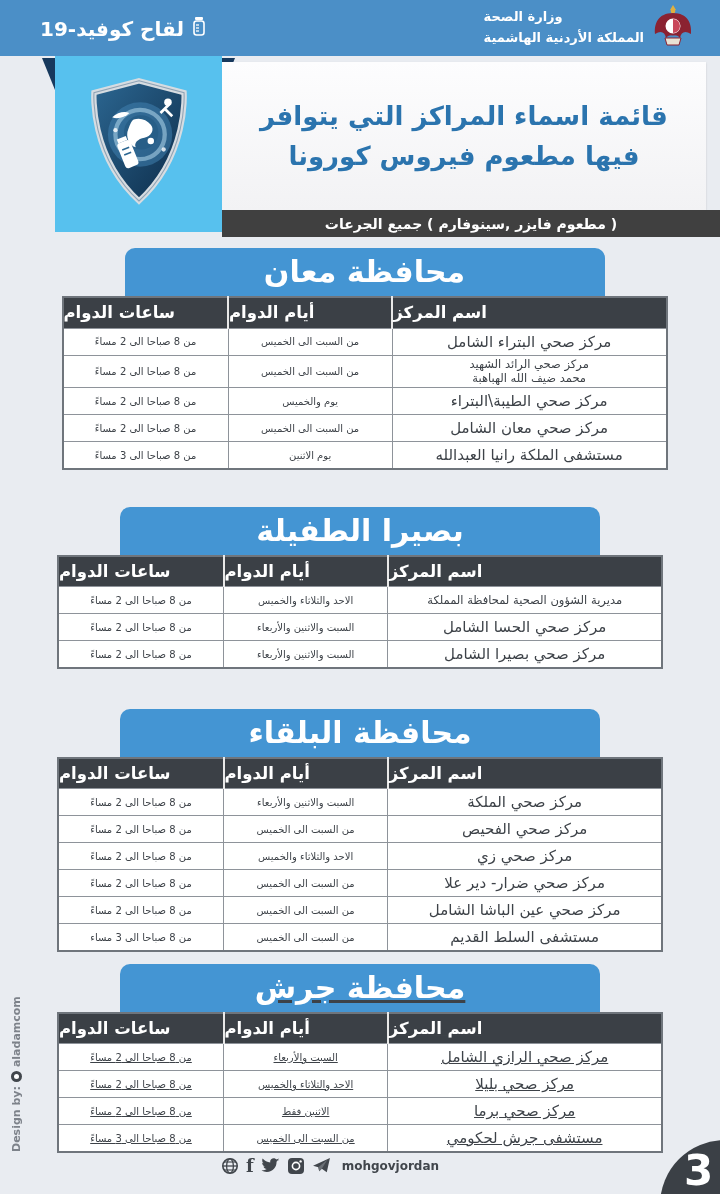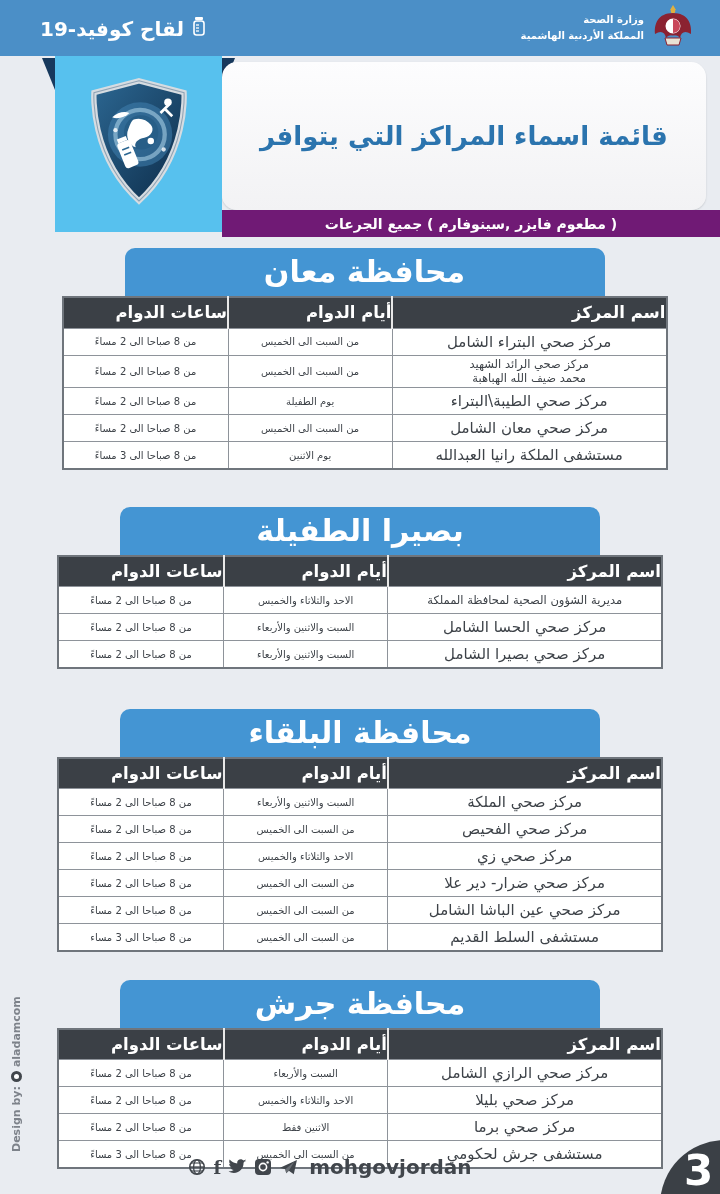--- a/index.html
+++ b/index.html
@@ -30,80 +30,80 @@
     font-size:20px;
     font-weight:bold;
   }
   .ministry {
     display:flex;
     align-items:center;
     gap:8px;
   }
   .ministry-text {
     direction:rtl;
-    text-align:right;
+    text-align:left;
     color:#ffffff;
-    font-size:10px;
+    font-size:13px;
     font-weight:bold;
     line-height:1.6;
   }
 
   
   .banner { position:relative; height:176px; }
   .ribbon {
     position:absolute; top:2px; width:0; height:0; z-index:0;
   }
   .ribbon.left  { left:42px;  border-right:13px solid #17395d; border-bottom:32px solid transparent; }
   .ribbon.right { left:222px; border-left:13px solid #17395d;  border-bottom:32px solid transparent; }
   .logo-square {
     position:absolute; left:55px; top:0; width:167px; height:176px;
     background:#57c1ee; z-index:2;
     display:flex; align-items:center; justify-content:center;
   }
   .title-card {
     position:absolute; left:222px; top:6px; right:14px; height:148px;
     background:linear-gradient(180deg,#fdfdfe 0%,#f2f2f4 100%);
-    border-radius:15px;
+    border-radius:0;
     box-shadow:0 1px 2px rgba(0,0,0,0.15);
     z-index:1;
     display:flex; flex-direction:column; align-items:center; justify-content:center;
   }
   .title-text {
     direction:rtl; text-align:center;
     color:#2b74ae; font-size:26px; font-weight:bold; line-height:1.55;
   }
   .subtitle-bar {
     position:absolute; left:222px; top:154px; right:0; height:27px;
-    background:#701a75; z-index:1;
+    background:#404040; z-index:1;
     display:flex; align-items:center; justify-content:center;
   }
   .subtitle-text { direction:rtl; color:#ffffff; font-size:14px; font-weight:bold; }
 
   
   .sections { position:relative; z-index:1; }
   .gov-section:nth-of-type(1){ margin-top:16px;padding-left:9px; }
   .gov-section:nth-of-type(2){ margin-top:37px; }
   .gov-section:nth-of-type(3){ margin-top:40px; }
-  .gov-section:nth-of-type(4){ margin-top:28px; }
+  .gov-section:nth-of-type(4){ margin-top:12px;text-decoration:underline; }
   .gov-tab {
     width:480px; height:48px; margin:0 auto;
     background:#4495d3; border-radius:10px 10px 0 0;
     color:#ffffff; font-size:30px; font-weight:bold;
     line-height:48px; text-align:center; direction:rtl;
   }
   .gov-table {
     width:606px; margin:0 auto;
     border-collapse:collapse;
     background:#ffffff;
     border:2px solid #6f757c;
   }
   .gov-table th {
     background:#3b4046; color:#ffffff;
     font-size:16.5px; font-weight:bold;
-    height:31px; text-align:right;
+    height:31px; text-align:left;
   }
   .gov-table th + th { border-inline-start:2px solid #e8e8e8; }
   .gov-table td {
     border:1px solid #8e939a;
     height:27px; padding:1px 6px;
     text-align:center; vertical-align:middle;
     font-size:10px; color:#3d4248;
     white-space:pre-line;
   }
   .gov-table td.cell-name { font-size:15px; }
@@ -113,21 +113,21 @@
   .col-hours { width:27.4%; }
 
   
   .footer-social {
     position:absolute; left:0; right:60px; top:1155px;
     display:flex; align-items:center; justify-content:center; gap:7px;
     z-index:3;
   }
   .social-icon { display:flex; align-items:center; }
   .fb-glyph { font-size:18px; font-weight:bold; color:#41464c; font-family:"DejaVu Serif",serif; }
-  .handle { color:#41464c; font-size:20px; font-weight:bold; margin-left:4px; }
+  .handle { color:#41464c; font-size:12px; font-weight:bold; margin-left:4px; }
   .page-circle {
     position:absolute; left:660px; top:1140px; width:130px; height:130px;
     background:#3b4046; border-radius:50%; z-index:4;
   }
   .page-num {
     position:absolute; left:24px; top:6px;
     color:#ffffff; font-size:42px; font-weight:bold;
   }
   .credit {
     position:absolute; left:10px; top:1152px;
@@ -211,20 +211,21 @@
         <circle cx="82" cy="24" r="3.5" fill="#ffffff"></circle>
         <circle cx="33" cy="50" r="2" fill="#ffffff" opacity="0.8"></circle>
         <circle cx="78" cy="68" r="2" fill="#ffffff" opacity="0.8"></circle>
       </svg>
     </span>
   </div>
 
   <div class="title-card">
     <div class="title-text">
       <div>قائمة اسماء المراكز التي يتوافر</div>
+      <div>فيها مطعوم فيروس كورونا</div>
     </div>
   </div>
 
   <div class="subtitle-bar">
     <span class="subtitle-text">( مطعوم فايزر ,سينوفارم )  جميع الجرعات</span>
   </div>
 </div>
 
 <main class="sections">
   <section class="gov-section">
@@ -244,21 +245,21 @@
             <td>من 8 صباحا الى 2 مساءً</td>
           </tr>
           <tr>
             <td class="cell-name small-name">مركز صحي  الرائد الشهيد
 محمد ضيف الله الهباهبة</td>
             <td>من السبت الى الخميس</td>
             <td>من 8 صباحا الى 2 مساءً</td>
           </tr>
           <tr>
             <td class="cell-name">مركز صحي الطيبة\البتراء</td>
-            <td>يوم الطفيلة</td>
+            <td>يوم والخميس</td>
             <td>من 8 صباحا الى 2 مساءً</td>
           </tr>
           <tr>
             <td class="cell-name">مركز صحي معان الشامل</td>
             <td>من السبت الى الخميس</td>
             <td>من 8 صباحا الى 2 مساءً</td>
           </tr>
           <tr>
             <td class="cell-name">مستشفى الملكة رانيا العبدالله</td>
             <td>يوم الاثنين</td>

